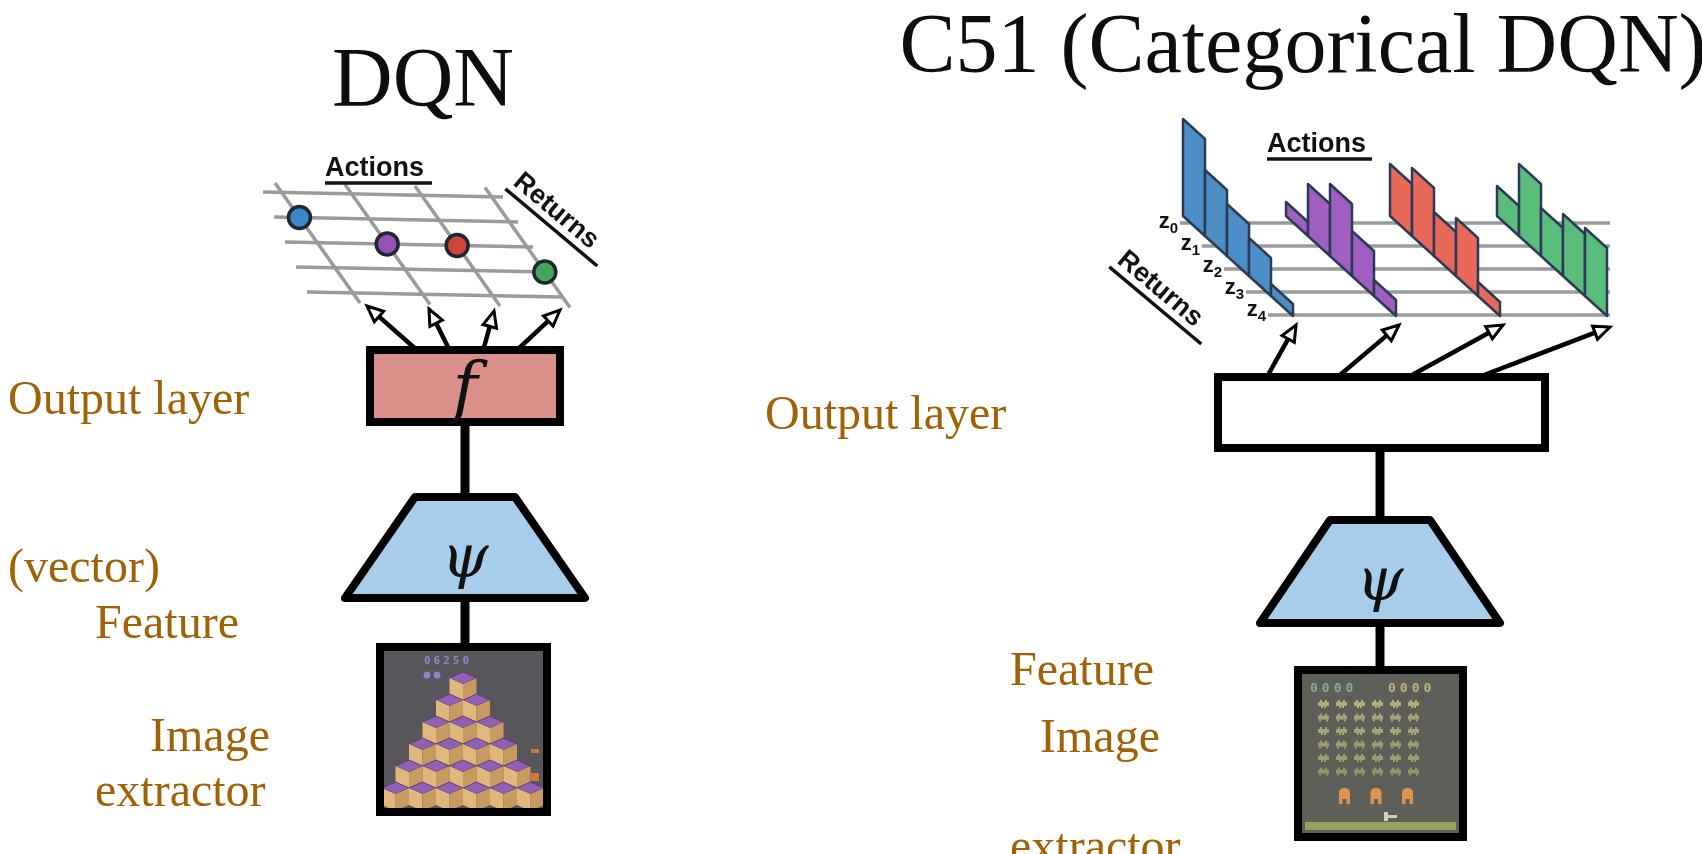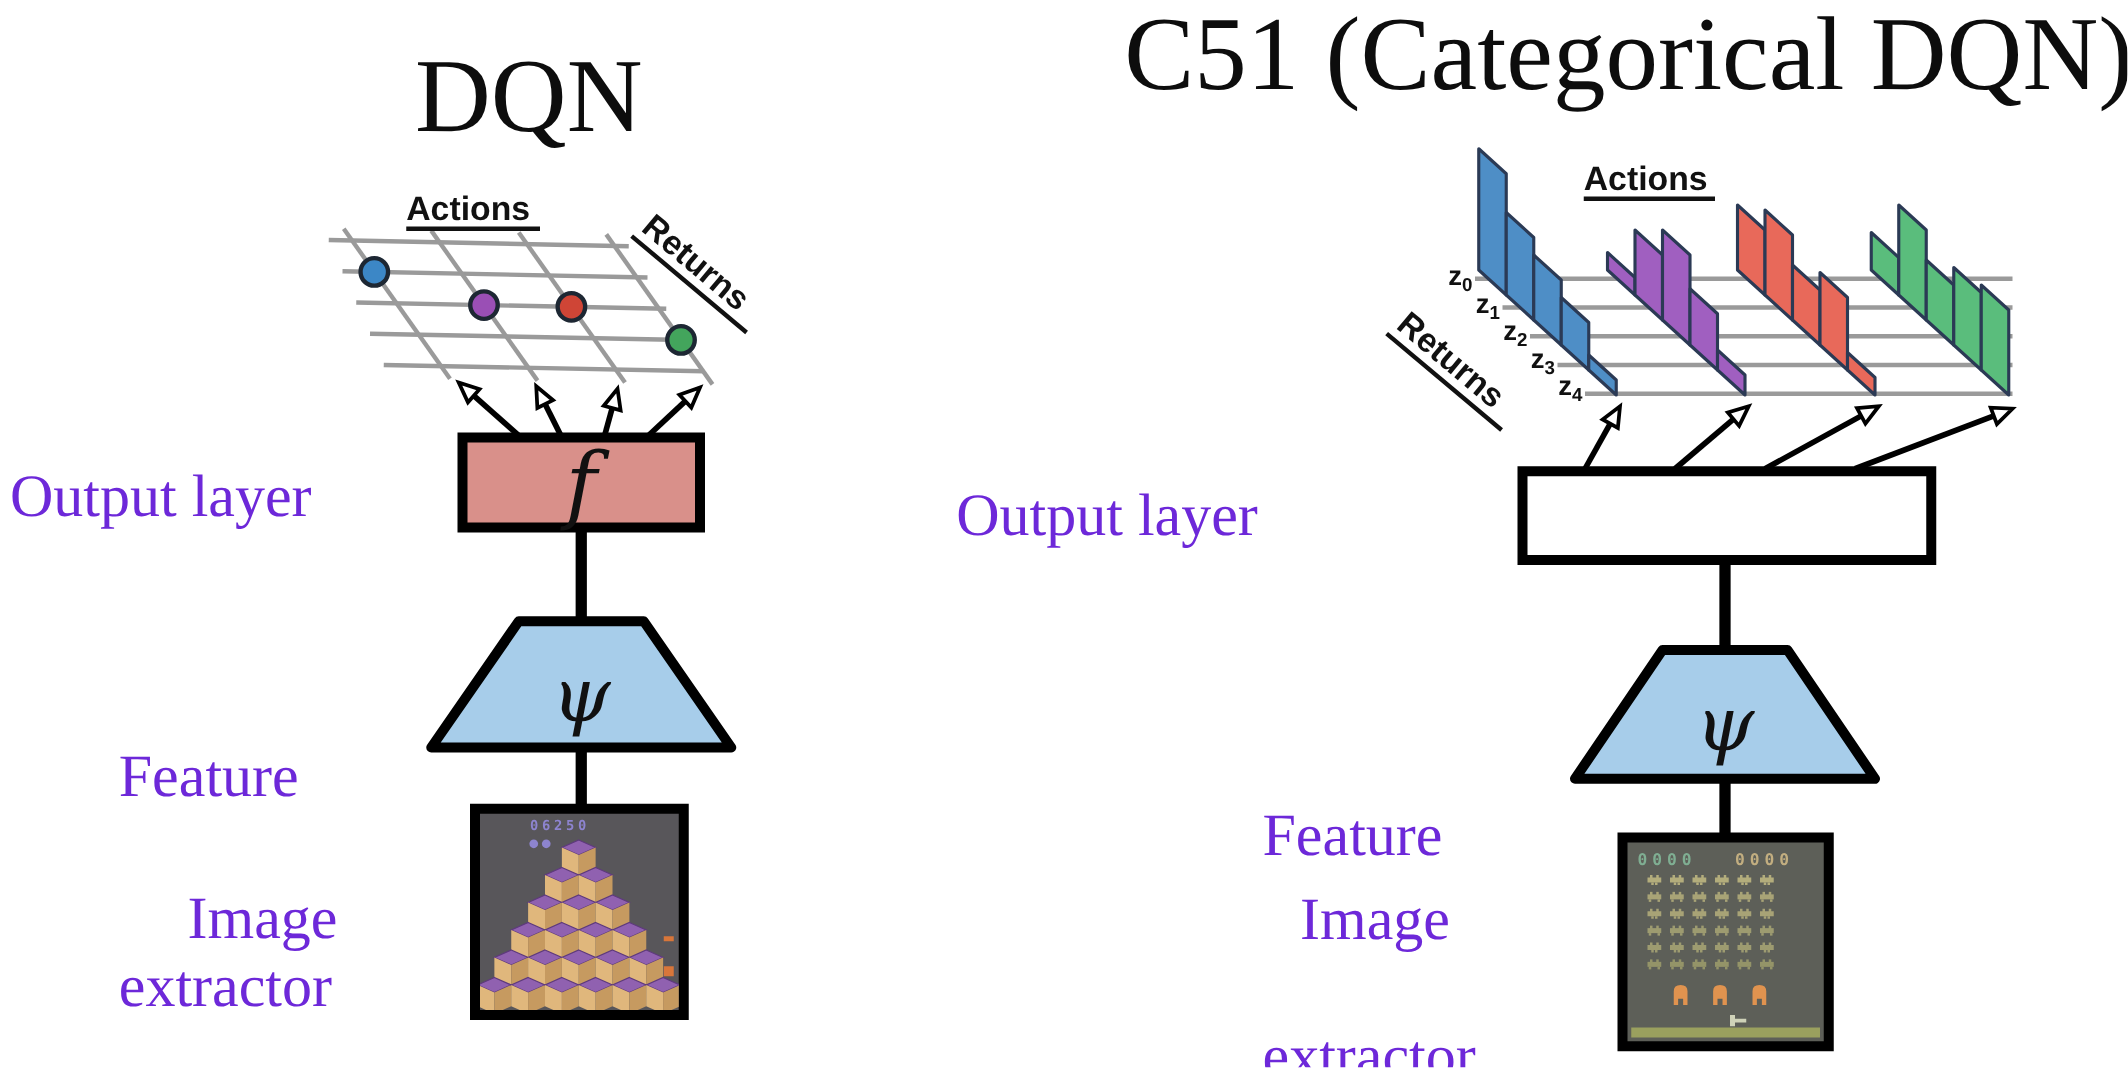--- a/index.html
+++ b/index.html
@@ -1,36 +1,37 @@
 <!DOCTYPE html>
 <html><head>
 <meta charset="utf-8">
 <style>
   html,body{margin:0;padding:0;background:#ffffff;}
   #stage{position:relative;width:1702px;height:854px;background:#ffffff;overflow:hidden;
          font-family:"Liberation Serif",serif;}
   svg{position:absolute;left:0;top:0;}
-  .lbl{position:absolute;color:#6d28d9;font-size:48px;line-height:56px;white-space:pre;}
+  .lbl{position:absolute;color:#a16207;font-size:48px;line-height:56px;white-space:pre;}
   .title{position:absolute;color:#0d0d0d;font-size:84px;line-height:1;transform:translateX(-50%);white-space:pre;}
   .sans-label{font-family:"Liberation Sans",sans-serif;font-weight:bold;font-size:27px;fill:#111111;}
   .z-label{font-family:"Liberation Sans",sans-serif;font-weight:bold;font-size:22px;fill:#111111;}
   .z-sub{font-size:15px;}
   .math{font-family:"DejaVu Serif",serif;font-style:italic;fill:#111111;}
   .score{font-family:"DejaVu Sans Mono",monospace;font-weight:bold;}
 </style>
 </head>
 <body>
 
 <div id="stage">
 
   <div class="title" style="left:423px;top:36px;">DQN</div>
   <div class="title" style="left:1303px;top:2px;">C51 (Categorical DQN)</div>
 
   <div class="lbl" style="left:8px;top:258px;">
     <div>Output layer</div>
+    <div>(vector)</div>
   </div>
   <div class="lbl" style="left:95px;top:482px;">
     <div>Feature</div>
     <div>extractor</div>
   </div>
   <div class="lbl" style="left:150px;top:707px;">Image</div>
 
   <div class="lbl" style="left:765px;top:273px;">
     <div>Output layer</div>
   </div>

